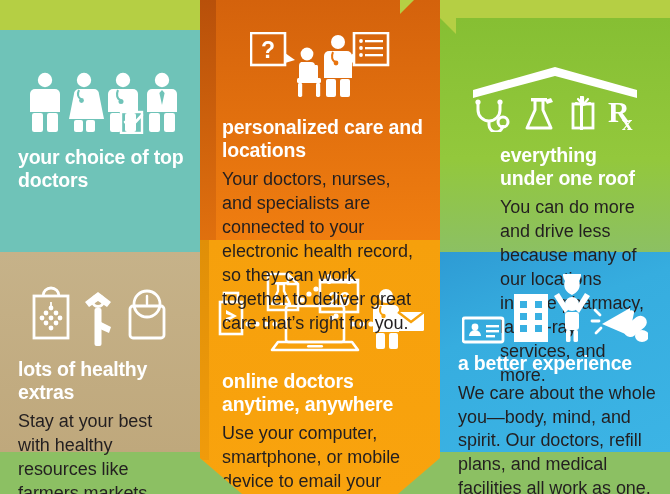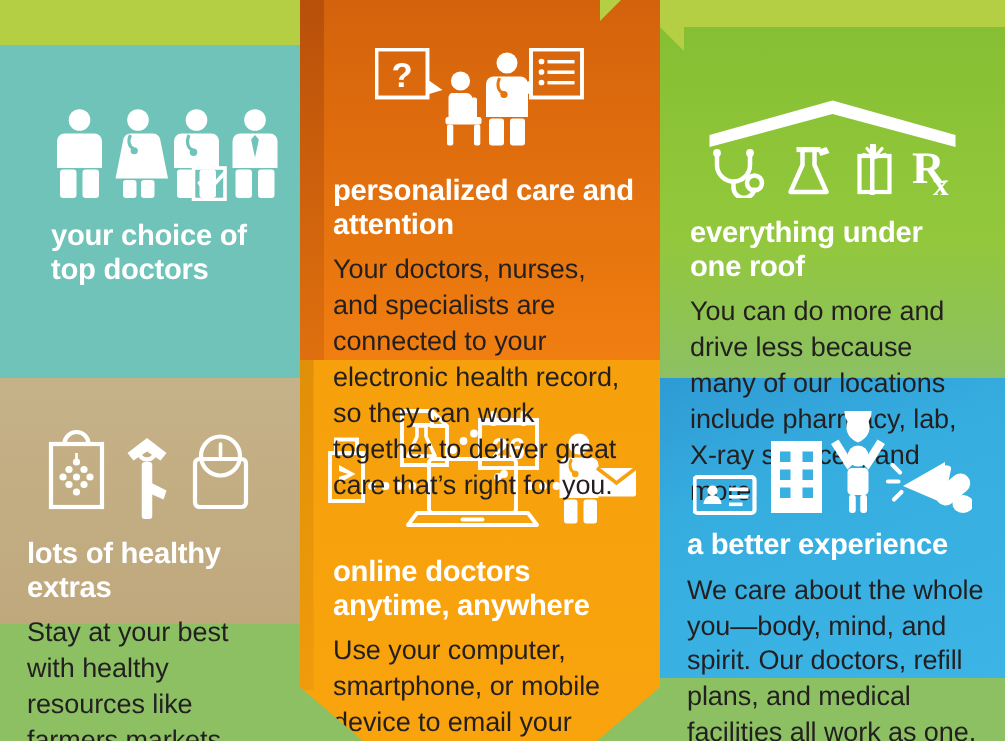--- a/index.html
+++ b/index.html
@@ -34,38 +34,38 @@
   }
   p{
     margin:0;
     font-size:18px;
     line-height:1.33;
     color:#231f20;
     letter-spacing:-0.05px;
   }
 
   
-  #p1{left:0;top:30px;width:204px;height:222px;background:#6fc3b8;padding-left:16px;}
+  #p1{left:0;top:30px;width:204px;height:222px;background:#6fc3b8;}
 
   
   #p2{left:200px;top:0;width:240px;height:240px;
       background:linear-gradient(180deg,#d4620c 0%,#f07e10 100%);}
   #p2 .shade{position:absolute;left:0;top:0;width:16px;height:240px;
       background:linear-gradient(180deg,#b8500a 0%,#e0700e 100%);z-index:2;}
   #p2 .fold{position:absolute;left:200px;top:0;width:0;height:0;z-index:1;
       border-left:14px solid #b5cf44;border-bottom:14px solid transparent;}
 
   
   #p3{left:440px;top:18px;width:230px;height:234px;
       background:linear-gradient(180deg,#86bf33 0%,#93c83c 60%,#8cc063 100%);}
   #p3 .fold{position:absolute;left:0;top:0;width:0;height:0;z-index:1;
       border-right:16px solid #b5cf44;border-bottom:16px solid transparent;}
 
   
-  #p4{left:0;top:252px;width:200px;height:164px;
+  #p4{left:0;top:252px;width:200px;height:200px;
       background:linear-gradient(180deg,#c6b289 0%,#bfa87c 100%);}
 
   
   #p5{left:200px;top:240px;width:240px;height:254px;
       background:linear-gradient(180deg,#f6a00c 0%,#f9a30d 100%);
       clip-path:polygon(0 0,240px 0,240px 218px,198px 254px,42px 254px,0 218px);}
   #p5 .shade{position:absolute;left:0;top:0;width:9px;height:220px;
       background:linear-gradient(180deg,#e08f08 0%,#f09b0b 100%);z-index:2;}
 
   
@@ -160,21 +160,21 @@
           <circle cx="111" cy="9" r="1.9"></circle>
             <rect x="115" y="8" width="18" height="2.3"></rect>
           <circle cx="111" cy="16" r="1.9"></circle>
             <rect x="115" y="15" width="18" height="2.3"></rect>
           <circle cx="111" cy="23" r="1.9"></circle>
             <rect x="115" y="22" width="18" height="2.3"></rect>
         </g>
       </svg>
     </div>
     <div class="inner" style="padding-top:10px;padding-left:22px;padding-right:16px;">
-      <h2>personalized care and attention</h2>
+      <h2>personalized care and locations</h2>
       <p>Your doctors, nurses, and specialists are connected to your electronic health record, so they can work together to deliver great care that’s right for you.</p>
     </div>
   </div>
 
   <div class="panel" id="p3">
     <div class="fold"></div>
     <div class="icowrap" style="height:92px;padding-top:22px;">
       <svg class="ico" width="170" height="66" viewBox="0 0 170 66" fill="#fff">
         <g>
           <path d="M3 24L85 1l82 23v8L85 10 3 32z"></path>
@@ -195,21 +195,21 @@
           <rect x="3" y="8" width="20" height="24" fill="none" stroke="#fff" stroke-width="2.8"></rect>
           <rect x="10" y="0" width="3" height="34"></rect>
           <path d="M13 9V1M13 9l-5-6M13 9l5-6M13 9l-7-2M13 9l7-2" stroke="#fff" stroke-width="2.2" fill="none" stroke-linecap="round"></path>
         </g>
         <g transform="translate(138,30)">
           <text x="0" y="26" font-family="Liberation Serif, serif" font-size="30" font-weight="bold" fill="#fff">R</text>
           <text x="14" y="34" font-family="Liberation Serif, serif" font-size="21" font-weight="bold" fill="#fff">x</text>
         </g>
       </svg>
     </div>
-    <div class="inner" style="padding-top:12px;padding-left:20px;">
+    <div class="inner" style="padding-top:12px;padding-left:20px;margin-left:40px;">
       <h2>everything under one roof</h2>
       <p>You can do more and drive less because many of our locations include pharmacy, lab, X-ray services, and more.</p>
     </div>
   </div>
 
   <div class="panel" id="p4">
     <div class="icowrap" style="height:82px;padding-top:14px;">
       <svg class="ico" width="140" height="64" viewBox="0 0 140 64" fill="#fff">
         <g>
           <rect x="4" y="12" width="34" height="42" fill="none" stroke="#fff" stroke-width="2.8"></rect>

